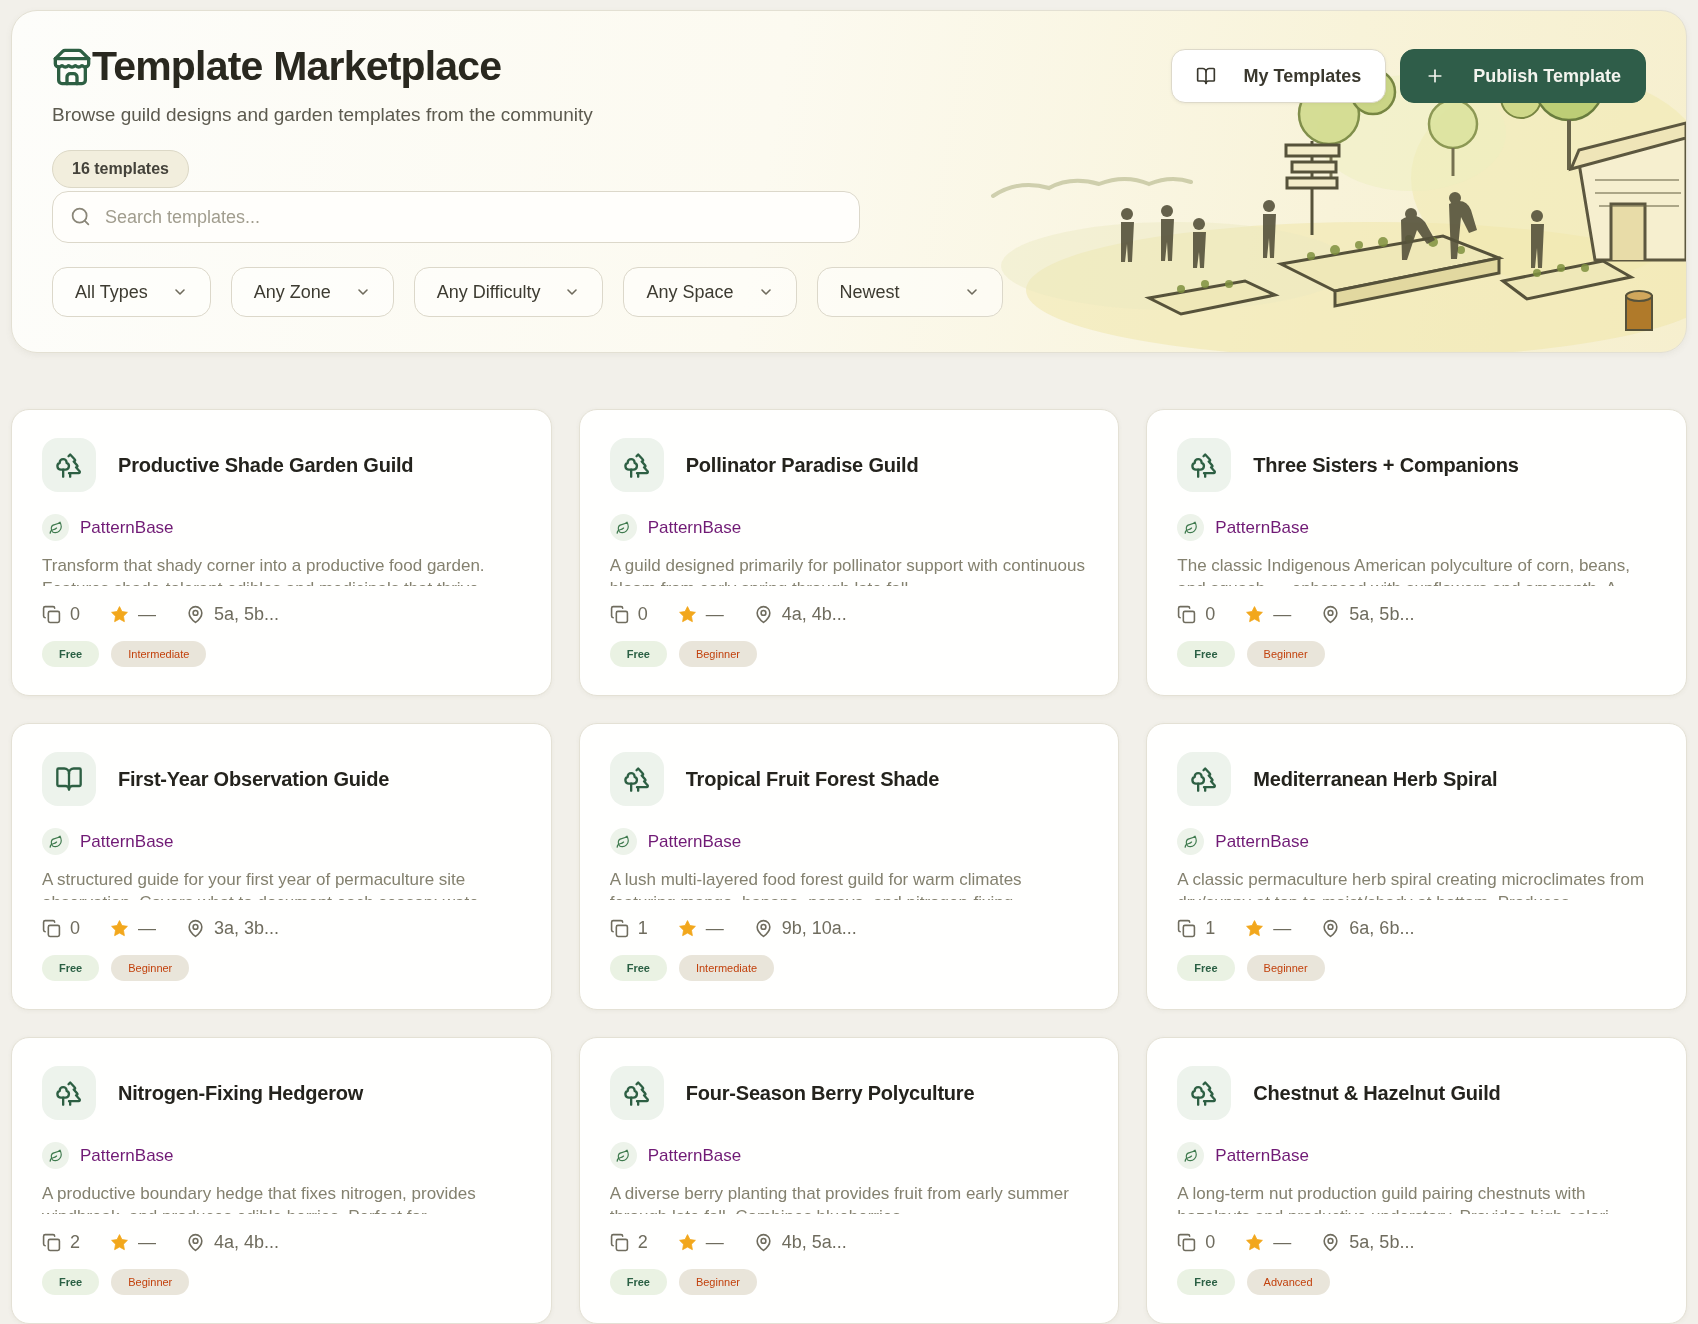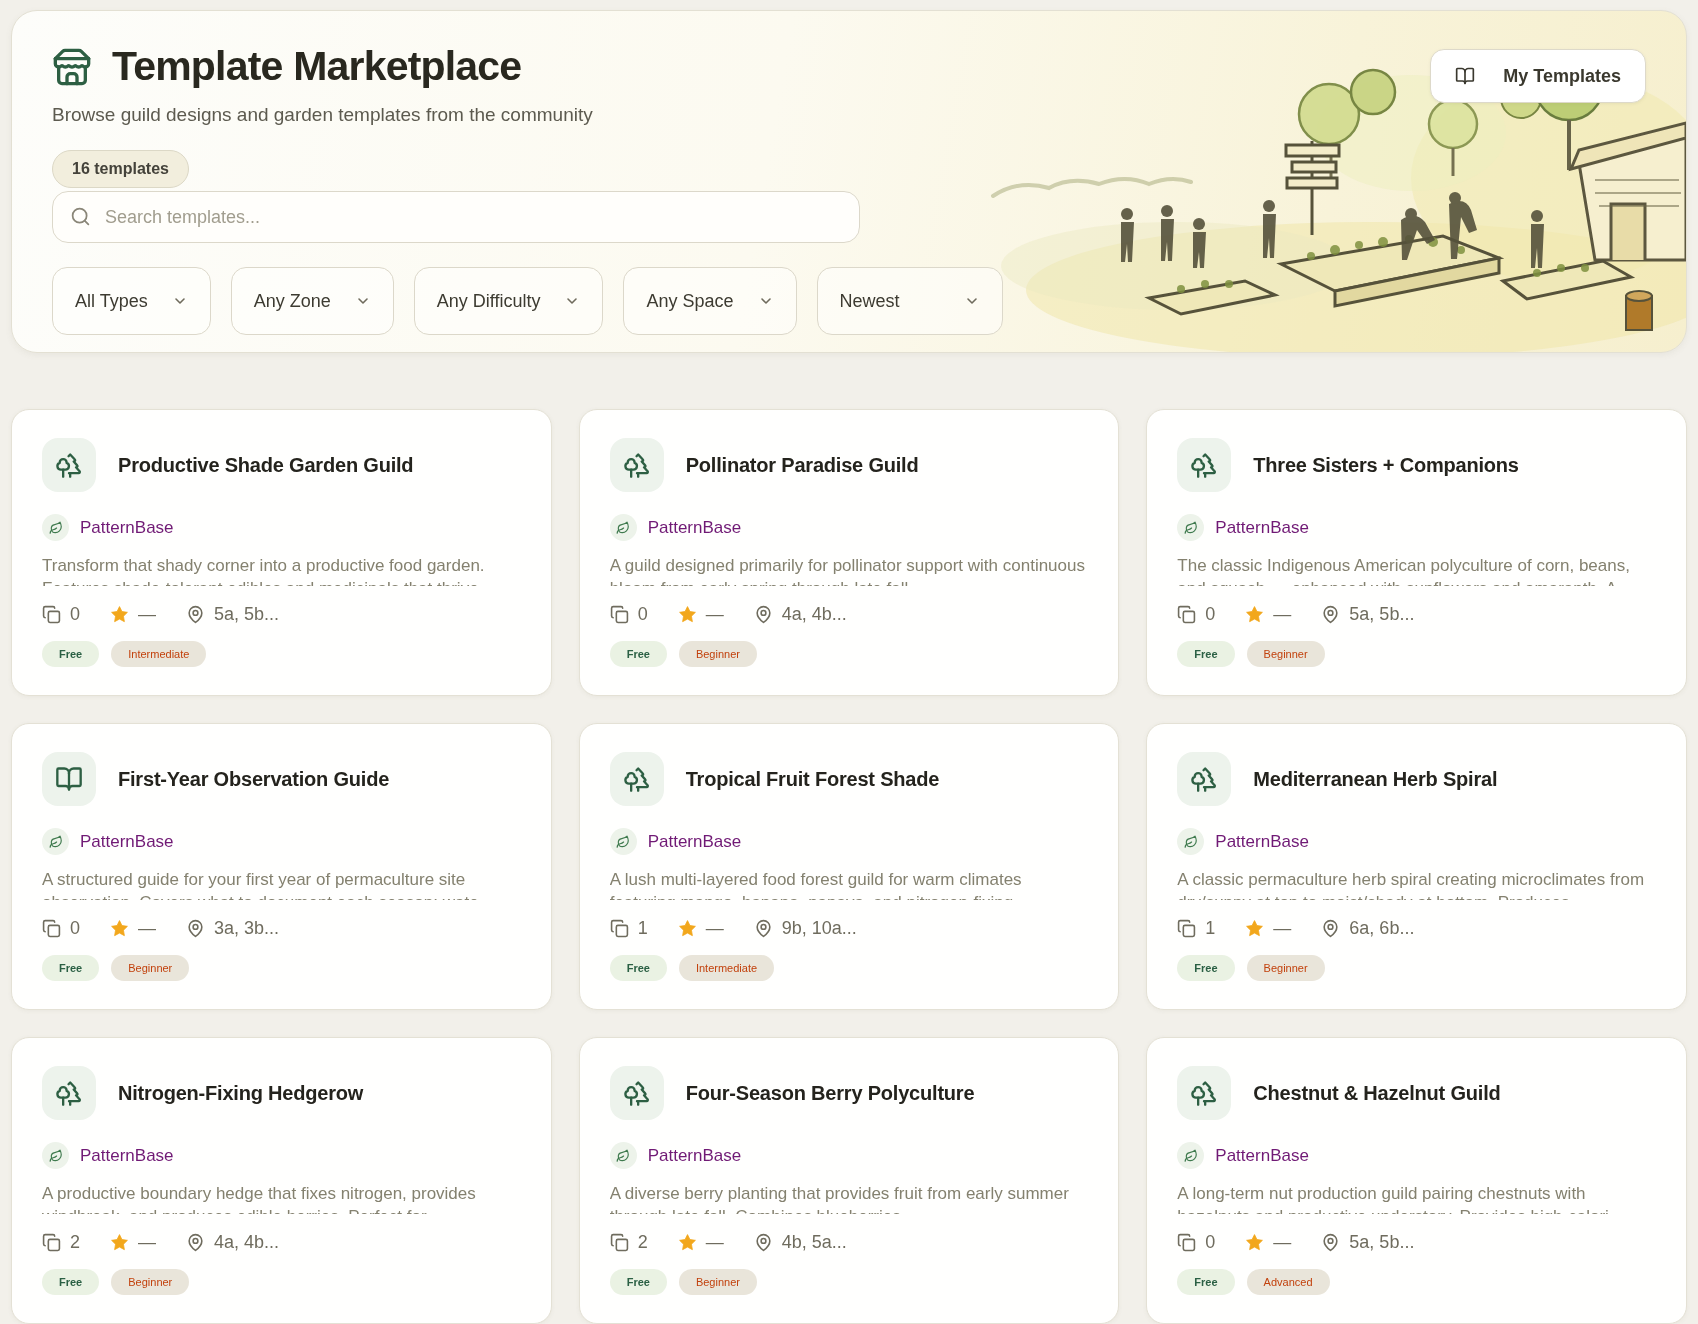--- a/index.html
+++ b/index.html
@@ -16,21 +16,21 @@
   .header-panel {
     position:absolute; left:11px; top:10px; right:11px; height:343px;
     border:1px solid #e3e0d3; border-radius:26px;
     background:linear-gradient(100deg,#fdfdfa 0%,#fcfaf0 45%,#f8f3d9 78%,#f6efce 100%);
     box-shadow:0 2px 6px rgba(120,115,90,.08);
     padding:32px 40px; overflow:hidden;
   }
   .illus { position:absolute; right:0; bottom:-6px; width:705px; height:330px; pointer-events:none; }
 
   .header-top { display:flex; justify-content:space-between; align-items:flex-start; position:relative; z-index:2; }
-  .title-row { display:flex; align-items:center; gap:20px; }
+  .title-row { display:flex; align-items:center; gap:0; }
   .store-icon { width:40px; height:40px; color:#2d5f43; }
   .page-title { font-size:41px; font-weight:700; letter-spacing:-0.8px; color:#29281f; }
   .subtitle { margin-top:14px; font-size:19px; color:#5c5a4f; }
 
   .header-actions { display:flex; gap:14px; align-items:center; margin-top:6px; }
   .btn { display:inline-flex; align-items:center; gap:28px; height:54px; border-radius:14px;
          font-size:18px; font-weight:600; cursor:pointer; padding:0 24px; }
   .btn-secondary { background:#ffffff; border:1px solid #ddd9ca; color:#3a382e;
                    box-shadow:0 1px 3px rgba(120,115,90,.10); }
   .btn-primary { background:#2f5d49; border:1px solid #2f5d49; color:#f3f4ee; }
@@ -42,21 +42,21 @@
   .search-wrap { position:relative; margin-top:3px; width:808px; z-index:2; }
   .search-input {
     width:100%; height:52px; border-radius:16px; border:1px solid #dcd8ca; background:#fffefb;
     padding:0 18px 0 52px; font-size:18px; color:#3a382e; outline:none;
     font-family:"Liberation Sans", sans-serif;
   }
   .search-input::placeholder { color:#a19d8e; }
   .search-icon { position:absolute; left:18px; top:15px; width:21px; height:21px; color:#8a8678; }
 
   .filters { display:flex; gap:20px; margin-top:24px; position:relative; z-index:2; }
-  .filter-pill { display:inline-flex; align-items:center; gap:24px; height:68px; padding:8px 22px;
+  .filter-pill { display:inline-flex; align-items:center; gap:24px; height:50px; padding:8px 22px;
                  border:1px solid #dcd8ca; border-radius:15px; background:rgba(255,255,254,.55);
                  font-size:18px; color:#3d3b31; cursor:pointer; }
   .filter-pill svg { width:16px; height:16px; color:#6f6b5d; }
   .filter-pill.wide { width:186px; justify-content:space-between; }
 
   
   .grid { position:absolute; left:11px; right:11px; top:409px;
           display:grid; grid-template-columns:repeat(3,1fr); gap:27px; }
   .card { background:#fffffe; border:1px solid #e4e1d5; border-radius:18px; padding:28px 30px;
           height:287px; box-shadow:0 1px 4px rgba(120,115,90,.07); cursor:pointer;
@@ -181,20 +181,27 @@
       </div>
 
       <div class="header-actions">
         <button class="btn btn-secondary">
           <svg viewBox="0 0 24 24" fill="none" stroke="currentColor" stroke-width="2" stroke-linecap="round" stroke-linejoin="round">
               <path d="M12 7v14"></path>
               <path d="M3 18a1 1 0 0 1-1-1V4a1 1 0 0 1 1-1h5a4 4 0 0 1 4 4 4 4 0 0 1 4-4h5a1 1 0 0 1 1 1v13a1 1 0 0 1-1 1h-6a3 3 0 0 0-3 3 3 3 0 0 0-3-3z"></path>
             </svg>
           <span>My Templates</span>
         </button>
+        <button class="btn btn-primary">
+          <svg viewBox="0 0 24 24" fill="none" stroke="currentColor" stroke-width="2" stroke-linecap="round" stroke-linejoin="round">
+              <path d="M5 12h14"></path>
+              <path d="M12 5v14"></path>
+            </svg>
+          <span>Publish Template</span>
+        </button>
       </div>
     </div>
 
     <span class="count-badge">16 templates</span>
 
     <div class="search-wrap">
       <svg class="search-icon" viewBox="0 0 24 24" fill="none" stroke="currentColor" stroke-width="2" stroke-linecap="round" stroke-linejoin="round">
           <circle cx="11" cy="11" r="8"></circle>
           <path d="m21 21-4.3-4.3"></path>
         </svg>

